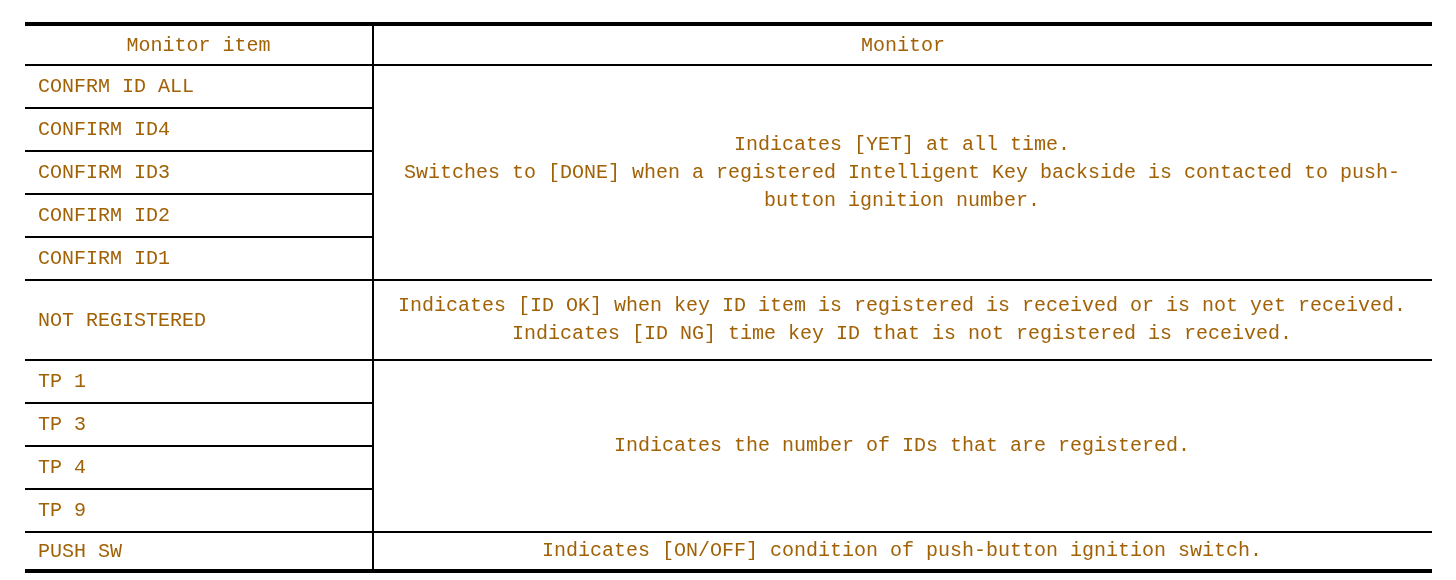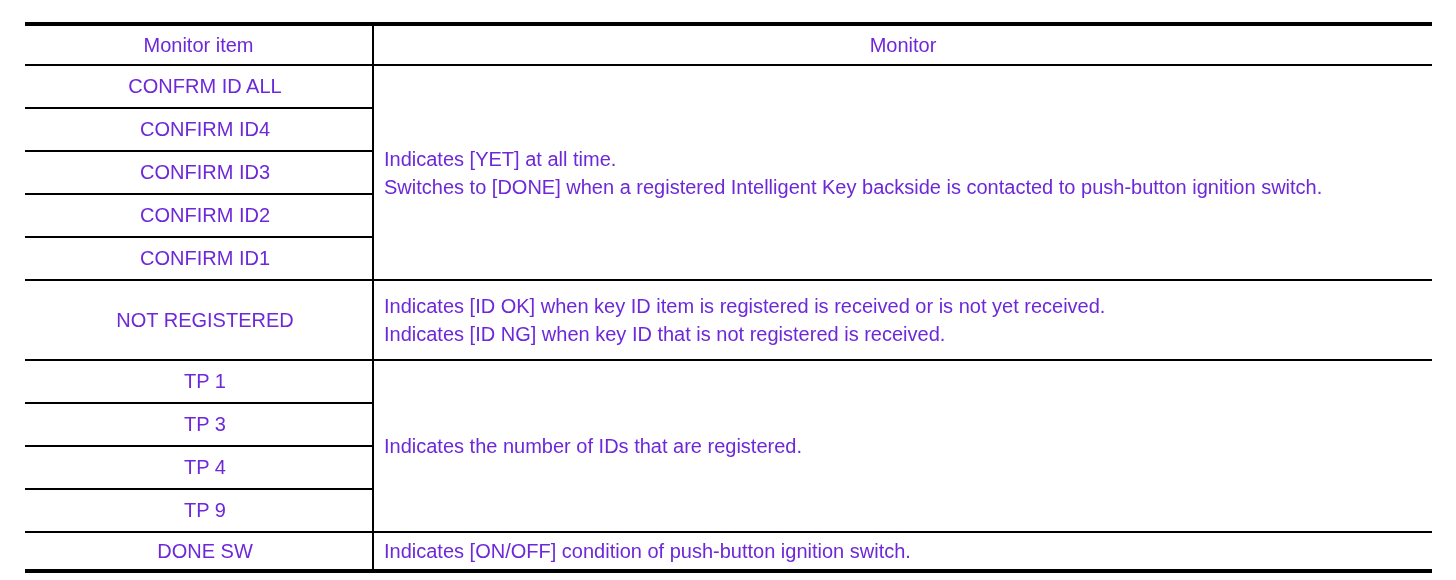--- a/index.html
+++ b/index.html
@@ -30,38 +30,39 @@
     font-size: 20px;
   }
   col.c-item { width: 348px; }
   col.c-content { width: 1059px; }
 
   th, td {
     border-bottom: 2px solid #000000;
     padding: 0;
     font-weight: 400;
     vertical-align: middle;
-    color: #6d28d9;
+    color: #a16207;
+    font-family: Liberation Mono, monospace;
   }
   tr.row-header { height: 41px; }
   tr.row-std { height: 43px; }
   tr.row-tall { height: 80px; }
   tr.row-last { height: 39px; }
 
   th.h-item, td.item { border-right: 2px solid #000000; }
   th { text-align: center; font-size: 20px; }
 
   td.item {
-    text-align: center;
+    text-align: left;
     padding-left: 13px;
     white-space: nowrap;
   }
   td.content {
-    text-align: left;
-    padding-left: 10px;
+    text-align: center;
+    padding-left: 20px;
     padding-right: 22px;
     line-height: 28px;
   }
   td.content .line { display: block; }
 </style>
 </head>
 <body>
 
 <div class="page">
   <table class="monitor-table">
@@ -74,61 +75,61 @@
         <th class="h-item">Monitor item</th>
         <th>Monitor</th>
       </tr>
     </thead>
     <tbody>
 
       <tr class="row-std">
         <td class="item">CONFRM ID ALL</td>
         <td class="content" rowspan="5">
           <span class="line">Indicates [YET] at all time.</span>
-          <span class="line">Switches to [DONE] when a registered Intelligent Key backside is contacted to push-button ignition switch.</span>
+          <span class="line">Switches to [DONE] when a registered Intelligent Key backside is contacted to push-button ignition number.</span>
         </td>
       </tr>
       <tr class="row-std">
         <td class="item">CONFIRM ID4</td>
       </tr>
       <tr class="row-std">
         <td class="item">CONFIRM ID3</td>
       </tr>
       <tr class="row-std">
         <td class="item">CONFIRM ID2</td>
       </tr>
       <tr class="row-std">
         <td class="item">CONFIRM ID1</td>
       </tr>
 
       <tr class="row-tall">
         <td class="item">NOT REGISTERED</td>
         <td class="content">
           <span class="line">Indicates [ID OK] when key ID item is registered is received or is not yet received.</span>
-          <span class="line">Indicates [ID NG] when key ID that is not registered is received.</span>
+          <span class="line">Indicates [ID NG] time key ID that is not registered is received.</span>
         </td>
       </tr>
 
       <tr class="row-std">
         <td class="item">TP 1</td>
         <td class="content" rowspan="4">
           <span class="line">Indicates the number of IDs that are registered.</span>
         </td>
       </tr>
       <tr class="row-std">
         <td class="item">TP 3</td>
       </tr>
       <tr class="row-std">
         <td class="item">TP 4</td>
       </tr>
       <tr class="row-std">
         <td class="item">TP 9</td>
       </tr>
 
       <tr class="row-last">
-        <td class="item">DONE SW</td>
+        <td class="item">PUSH SW</td>
         <td class="content">
           <span class="line">Indicates [ON/OFF] condition of push-button ignition switch.</span>
         </td>
       </tr>
     </tbody>
   </table>
 </div>
 
 </body></html>

